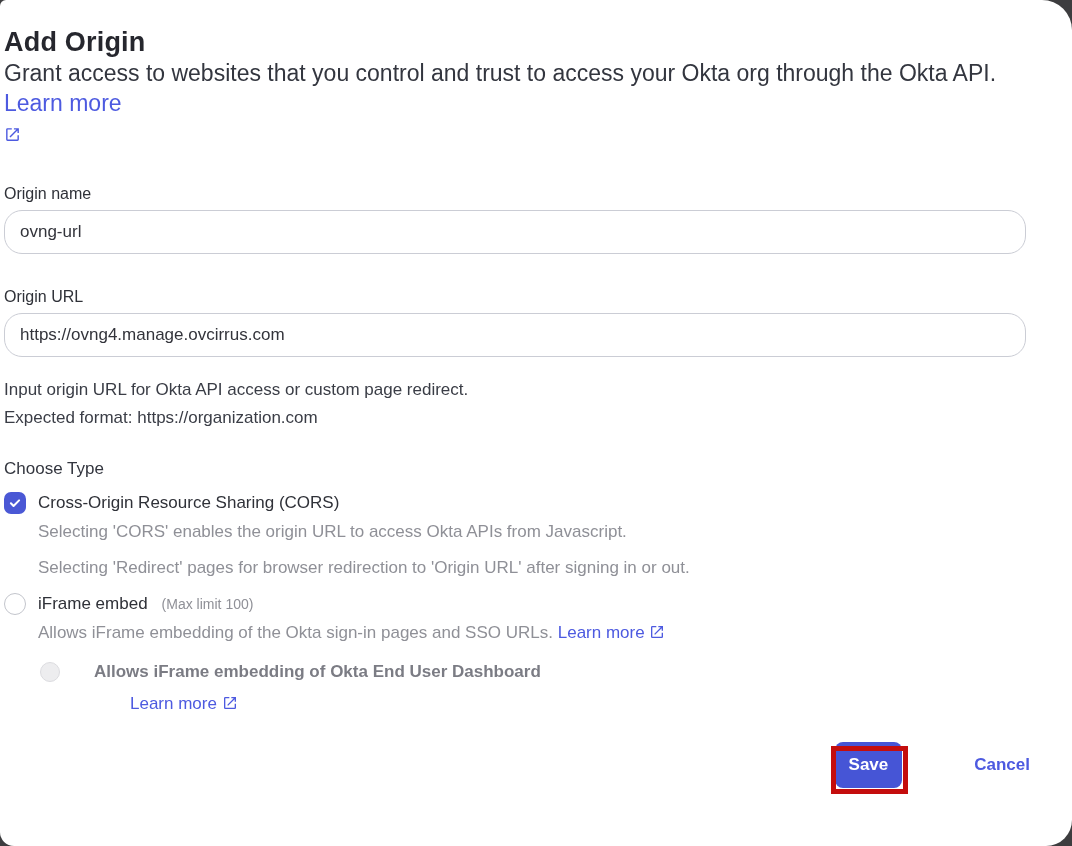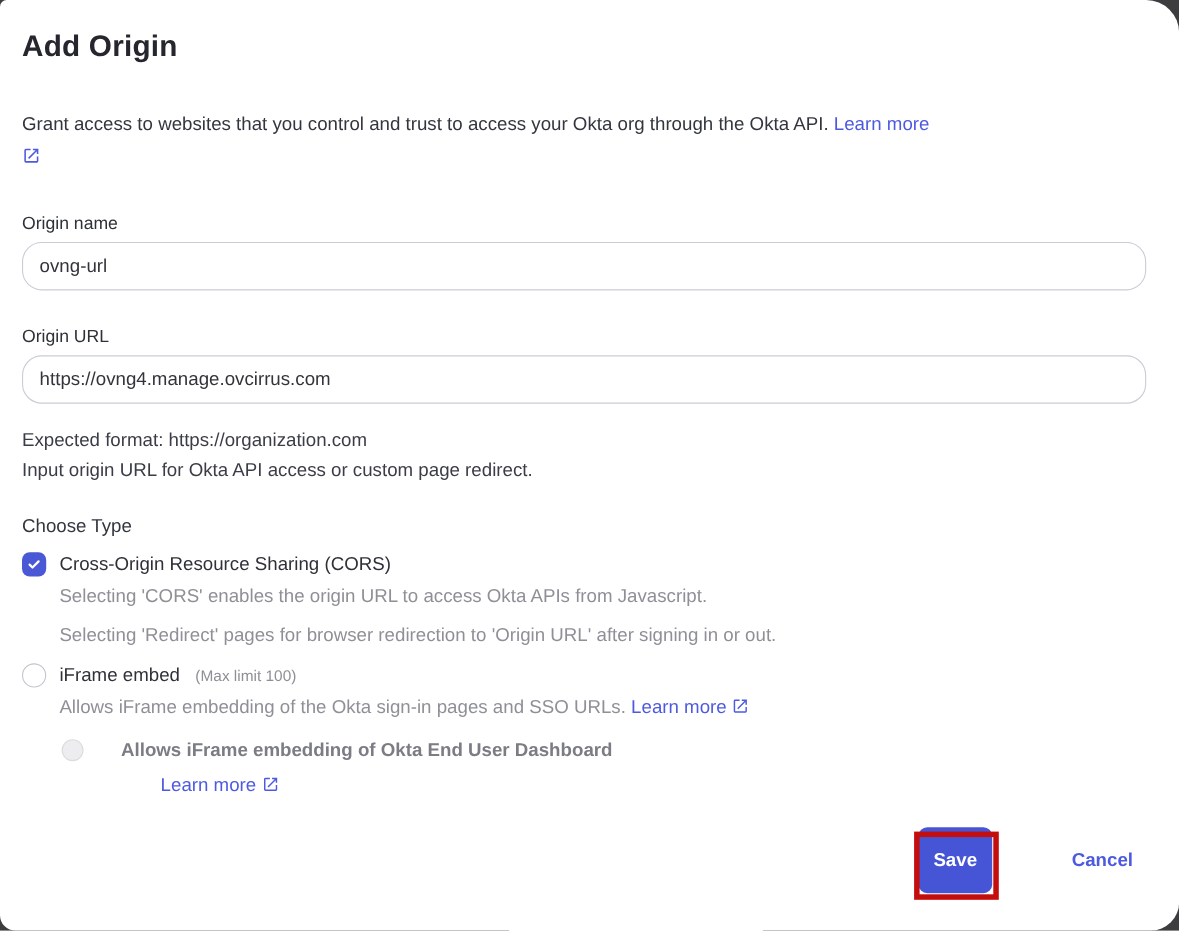--- a/index.html
+++ b/index.html
@@ -6,34 +6,33 @@
   body {
     width: 1072px; height: 846px;
     background: #3d3d3f;
     font-family: "Liberation Sans", sans-serif;
     overflow: hidden;
   }
   .modal {
     position: absolute; inset: 0;
     background: #ffffff;
     border-radius: 6px 30px 26px 14px;
-    padding: 26px 28px 0 20px;
+    padding: 26px 28px 0 4px;
     box-sizing: border-box;
     color: #32343c;
   }
   .title {
     margin: 0;
     font-size: 27px; line-height: 32px;
     font-weight: 600;
     color: #26272e;
     letter-spacing: 0.2px;
   }
   .intro {
-    margin-top: 40px;
-    font-size: 17px; line-height: 30px;
+    font-size: 23px; line-height: 30px;
     color: #33363f;
     max-width: 1022px;
   }
   a.link {
     color: #4d5ae0; text-decoration: none; cursor: pointer;
   }
   .ext-icon {
     display: inline-block;
     color: #4d5ae0;
     vertical-align: -2px;
@@ -114,21 +113,21 @@
   .nested-checkbox { width: 20px; height: 20px; }
   .nested-learn { margin: 12px 0 0 90px; font-size: 17px; }
   .footer {
     display: flex; justify-content: flex-end; align-items: center;
     margin-top: 26px; padding-right: 14px;
     gap: 26px;
   }
   .save-wrap { position: relative; }
   .save-btn {
     display: block;
-    min-width: 66px; height: 60px;
+    min-width: 66px; height: 46px;
     padding: 0 14px;
     border: none; border-radius: 8px;
     background: #4655d6;
     color: #ffffff;
     font-family: "Liberation Sans", sans-serif;
     font-size: 17px; font-weight: 700;
     cursor: pointer;
   }
   .annotation-box {
     position: absolute;
@@ -161,22 +160,22 @@
     <label class="field-label">Origin name</label>
     <input class="text-input" type="text" value="ovng-url" style="">
   </div>
 
   <div class="field-group fg-2">
     <label class="field-label">Origin URL</label>
     <input class="text-input" type="text" value="https://ovng4.manage.ovcirrus.com" style="">
   </div>
 
   <div class="help-text">
+    <div>Input origin URL for Okta API access or custom page redirect.</div>
     <div>Expected format: https://organization.com</div>
-    <div>Input origin URL for Okta API access or custom page redirect.</div>
   </div>
 
   <div class="choose-label">Choose Type</div>
 
   <div class="check-row">
     <div class="checkbox checked">
       <svg width="14" height="14" viewBox="0 0 24 24">
           <path fill="none" stroke="#ffffff" stroke-width="3.5" stroke-linecap="round" stroke-linejoin="round" d="M5 12.5l4.5 4.5L19 7.5"></path>
         </svg>
     </div>

